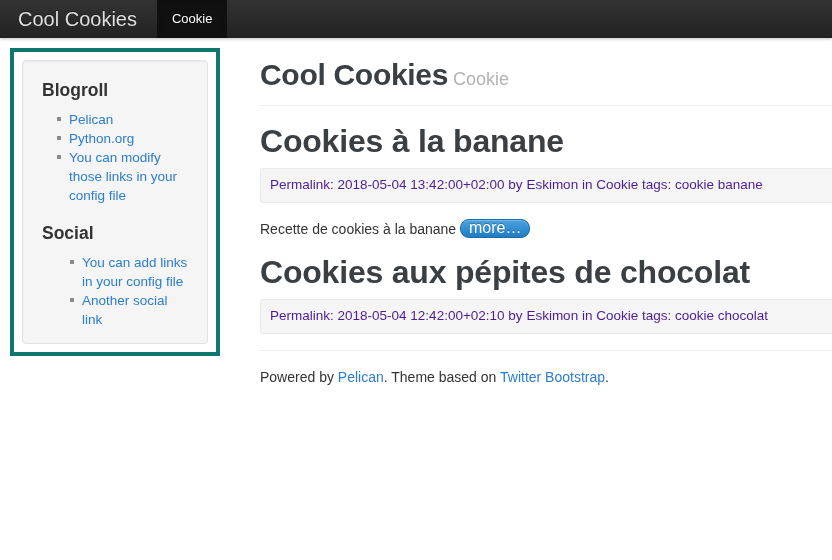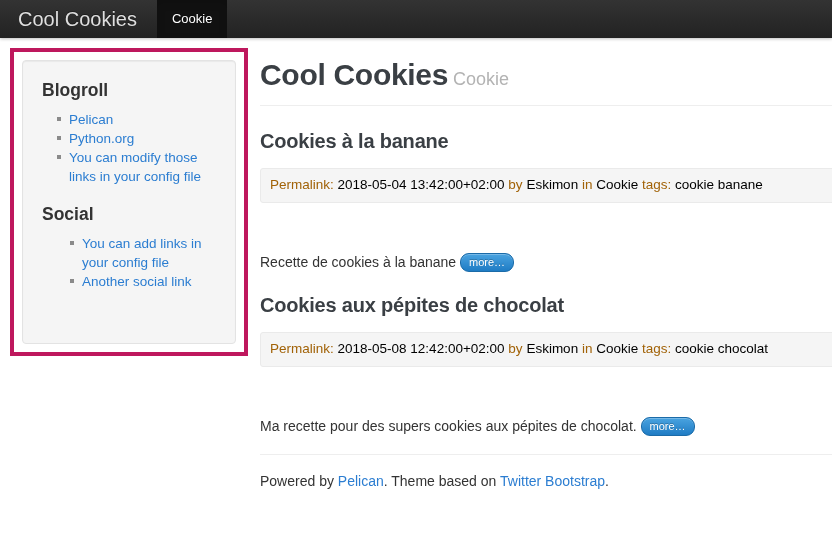--- a/index.html
+++ b/index.html
@@ -78,24 +78,24 @@
 
   
   .sidebar-col {
     width: 248px;
     flex: 0 0 248px;
     padding-left: 10px;
     box-sizing: border-box;
     position: relative;
   }
   .highlight-box {
-    border: 4px solid #be185d;
+    border: 4px solid #0f766e;
     padding: 0;
     box-sizing: border-box;
-    width: 238px;
+    width: 210px;
     height: 308px;
     padding: 8px;
   }
   .well {
     background-color: #f5f5f5;
     border: 1px solid #e3e3e3;
     border-radius: 4px;
     box-shadow: inset 0 1px 1px rgba(0,0,0,0.05);
     padding: 19px 19px 19px 19px;
     box-sizing: border-box;
@@ -163,59 +163,58 @@
     font-size: 18px;
     font-weight: normal;
     color: #b3b3b3;
     letter-spacing: 0;
     margin-left: 5px;
   }
 
   .article { margin-bottom: 8px; }
   .article h1 {
     margin: 0 0 12px 0;
-    font-size: 20px;
+    font-size: 32px;
     line-height: 30px;
     font-weight: bold;
     color: #3a3f44;
     letter-spacing: -0.2px;
   }
   .article-meta {
     background-color: #f5f5f5;
     border: 1px solid #eaeaea;
     border-radius: 3px;
     padding: 7px 9px 8px 9px;
     font-size: 13.5px;
     line-height: 18px;
     color: #444444;
     margin-bottom: 16px;
     margin-right: -12px;
   }
-  .article-meta a { color: #000000; }
-  .article-meta .sep { color: #a16207; }
+  .article-meta a { color: #4c1d95; }
+  .article-meta .sep { color: #4c1d95; }
   .article-summary {
     font-size: 14px;
     line-height: 20px;
     color: #333333;
     margin: 0 0 18px 0;
   }
   .badge-more {
     display: inline-block;
     padding: 1px 8px 2px 8px;
-    font-size: 11px;
+    font-size: 16px;
     line-height: 14px;
     color: #ffffff;
     background-color: #2f8fd8;
     background-image: linear-gradient(to bottom, #4aa3e0 0%, #1f7cc4 100%);
     border: 1px solid #1b6ba8;
     border-radius: 9px;
     text-shadow: 0 -1px 0 rgba(0,0,0,0.25);
     vertical-align: 1px;
     box-shadow: inset 0 1px 0 rgba(255,255,255,0.25);
-    margin-top: 34px;
   }
 
   .footer-hr {
     border: 0;
     border-top: 1px solid #eeeeee;
     margin: 16px -12px 16px 0;
   }
   .footer-line {
     font-size: 14px;
     line-height: 20px;
@@ -291,32 +290,28 @@
         <p class="article-summary">
           <span>Recette de cookies à la banane</span>
           <a class="badge-more" href="#">more…</a>
         </p>
       </div>
 
       <div class="article">
         <h1>Cookies aux pépites de chocolat</h1>
         <div class="article-meta">
           <span class="sep">Permalink:</span>
-          <a href="#">2018-05-08 12:42:00+02:00</a>
+          <a href="#">2018-05-04 12:42:00+02:10</a>
           <span class="sep">by</span>
           <a href="#">Eskimon</a>
           <span class="sep">in</span>
           <a href="#">Cookie</a>
           <span class="sep">tags:</span>
           <a href="#">cookie chocolat</a>
         </div>
-        <p class="article-summary">
-          <span>Ma recette pour des supers cookies aux pépites de chocolat.</span>
-          <a class="badge-more" href="#">more…</a>
-        </p>
       </div>
 
       <hr class="footer-hr">
 
       <div class="footer-line">
         <span>Powered by</span>
         <a href="#">Pelican</a><span>.</span>
         <span>Theme based on</span>
         <a href="#">Twitter Bootstrap</a><span>.</span>
       </div>

